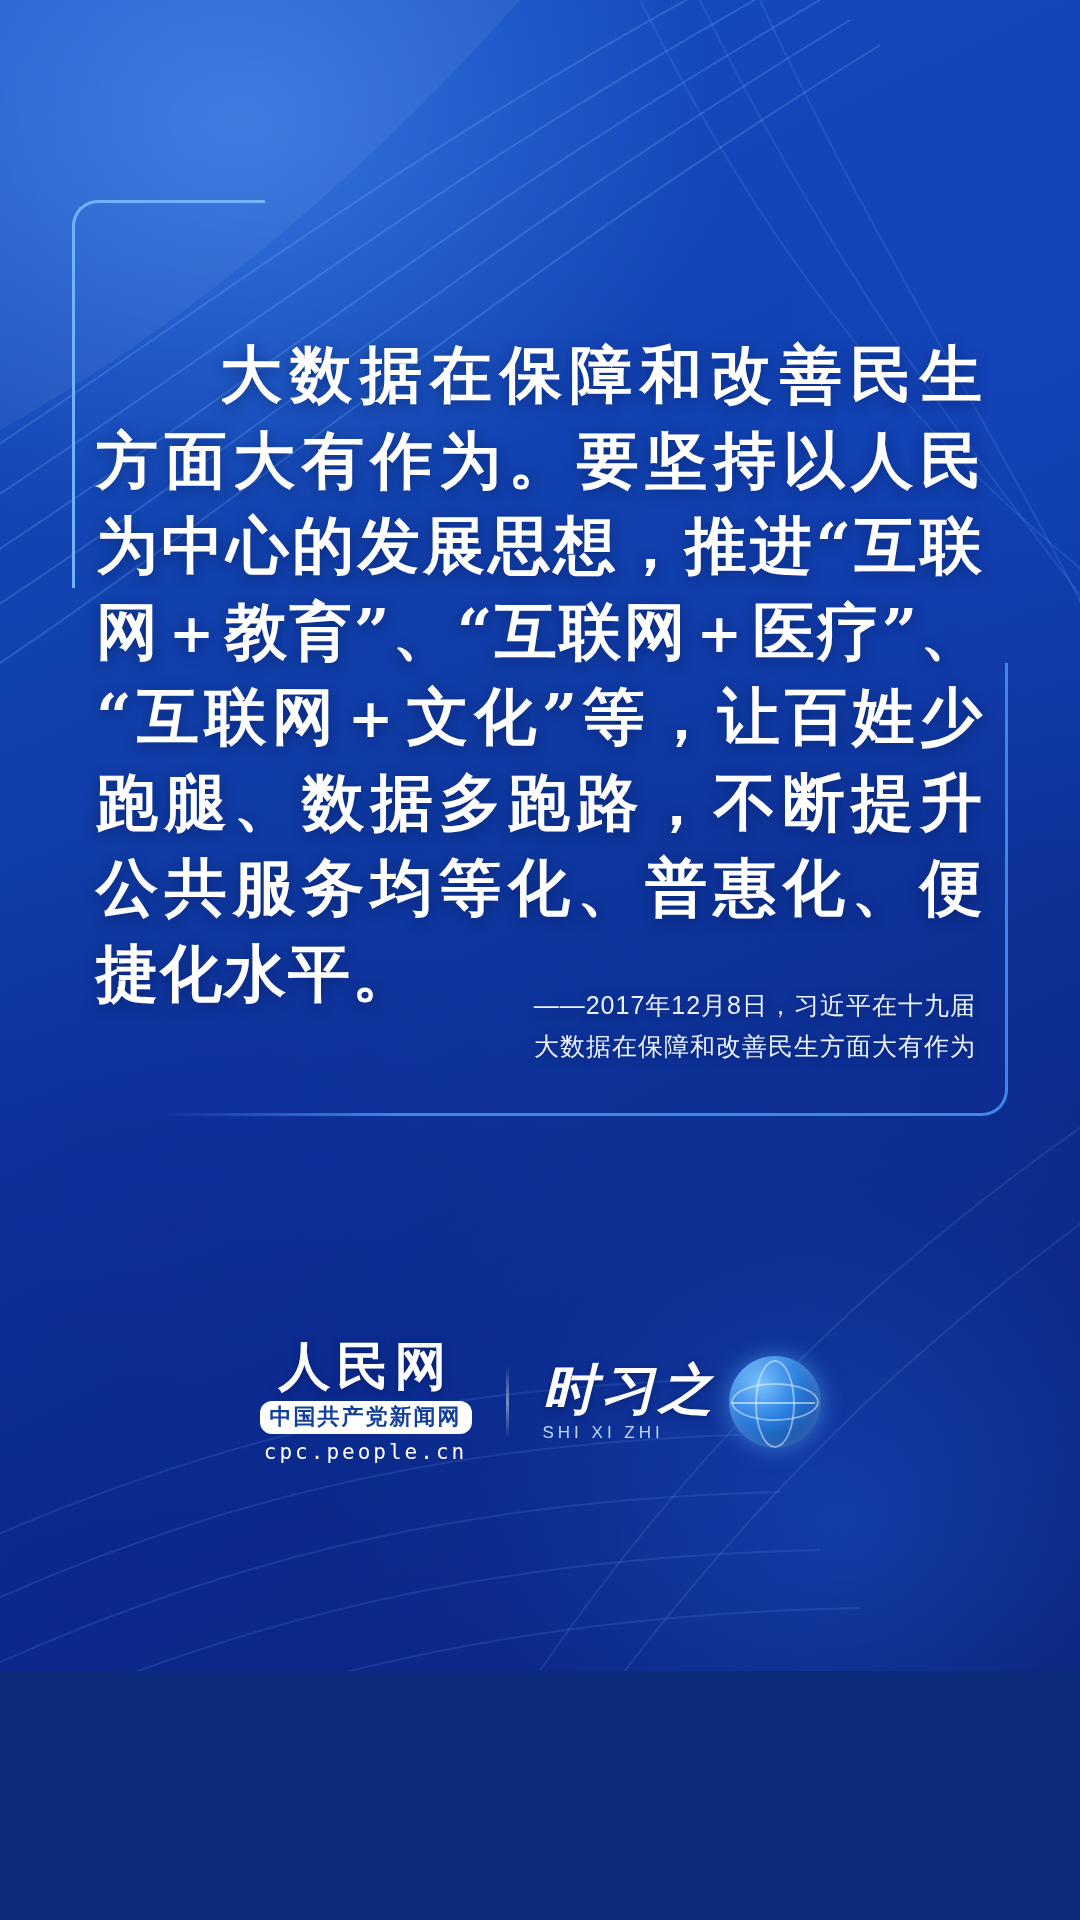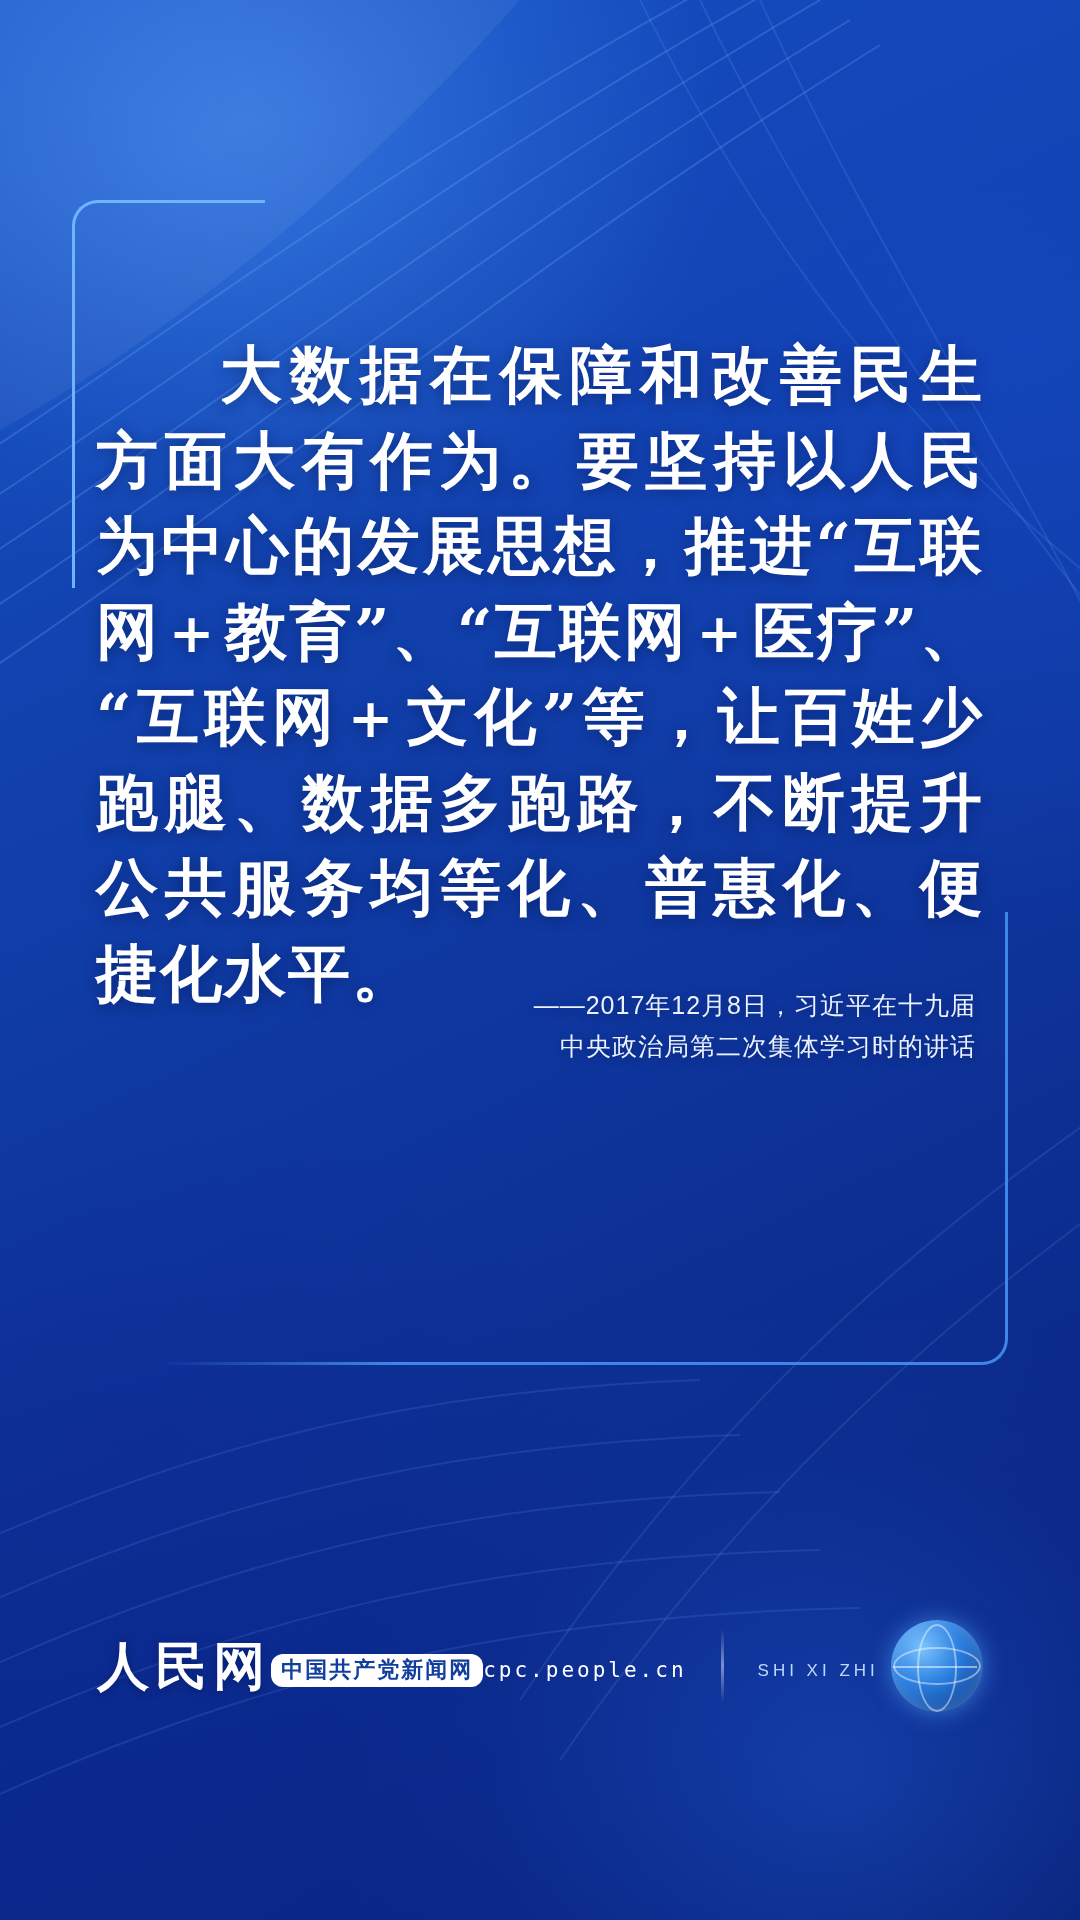--- a/index.html
+++ b/index.html
@@ -10,21 +10,21 @@
   body {
     width: 1080px;
     height: 1920px;
     overflow: hidden;
     font-family: "Liberation Sans", sans-serif;
   }
 
   .poster {
     position: relative;
     width: 1080px;
-    height: 1920px;
+    height: 1671px;
     overflow: hidden;
     background:
       radial-gradient(ellipse 900px 700px at 18% 8%, rgba(40,110,220,0.55) 0%, rgba(40,110,220,0) 60%),
       radial-gradient(ellipse 1100px 900px at 95% 18%, rgba(20,70,190,0.75) 0%, rgba(20,70,190,0) 65%),
       radial-gradient(ellipse 1200px 800px at 10% 95%, rgba(10,40,140,0.8) 0%, rgba(10,40,140,0) 70%),
       linear-gradient(155deg, #1552c8 0%, #1346b4 22%, #0f3aa3 45%, #0d3095 65%, #0a2684 85%, #081f73 100%);
     text-decoration: underline;
   }
 
   
@@ -143,21 +143,21 @@
     right: 0;
     bottom: 208px;
     display: flex;
     align-items: center;
     justify-content: center;
     gap: 34px;
   }
 
   .people-logo {
     display: flex;
-    flex-direction: row;
+    flex-direction: column;
     align-items: center;
     line-height: 1;
   }
   .people-logo .cn-name {
     font-family: "DejaVu Serif", "Liberation Serif", serif;
     font-weight: 700;
     font-size: 52px;
     letter-spacing: 6px;
     color: #ffffff;
     text-shadow: 0 2px 8px rgba(0,20,80,0.5);
@@ -296,35 +296,36 @@
   </div>
 
   <div class="frame-tl"></div>
   <div class="frame-br"></div>
   <div class="frame-bottom-line"></div>
 
   <div class="quote">大数据在保障和改善民生方面大有作为。要坚持以人民为中心的发展思想，推进“互联网＋教育”、“互联网＋医疗”、“互联网＋文化”等，让百姓少跑腿、数据多跑路，不断提升公共服务均等化、普惠化、便捷化水平。</div>
 
   <div class="attrib">
     <div>——2017年12月8日，习近平在十九届</div>
-    <div>中央政治局第二次集体学习时的讲话</div>
+    <div>大数据在保障和改善民生方面大有作为</div>
   </div>
 
   <div class="footer">
 
     <div class="people-logo">
       <div class="cn-name">人民网</div>
       <div class="cpc-bar">中国共产党新闻网</div>
       <div class="domain">cpc.people.cn</div>
     </div>
 
     <div class="divider-dot"></div>
 
     <div class="shixi">
       <div class="shixi-text">
+        <div class="cn">时习之</div>
         <div class="py">SHI XI ZHI</div>
       </div>
       <div class="globe">
         <div class="globe-eq"></div>
       </div>
     </div>
 
   </div>
 
 </div>

